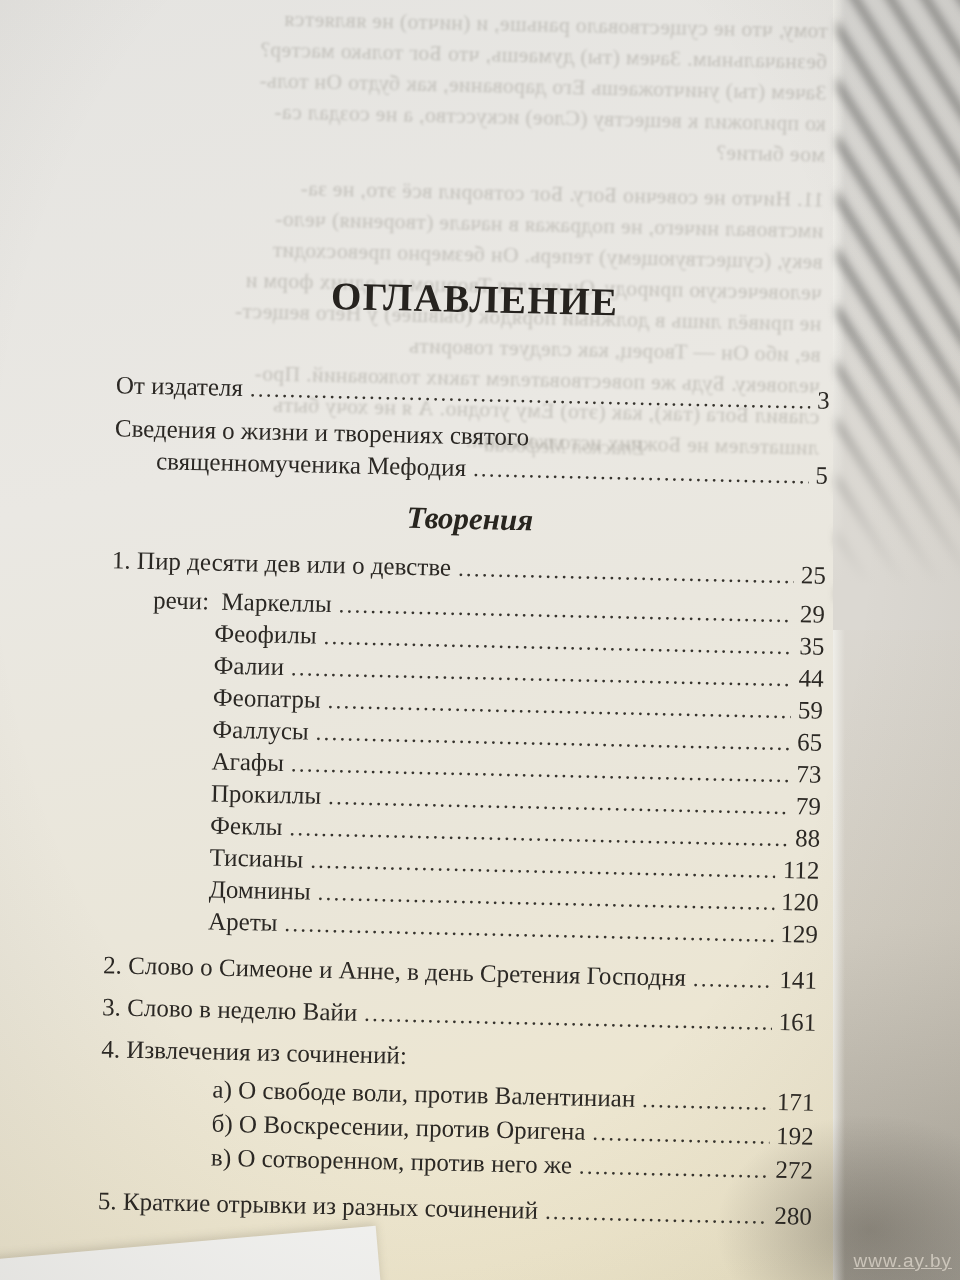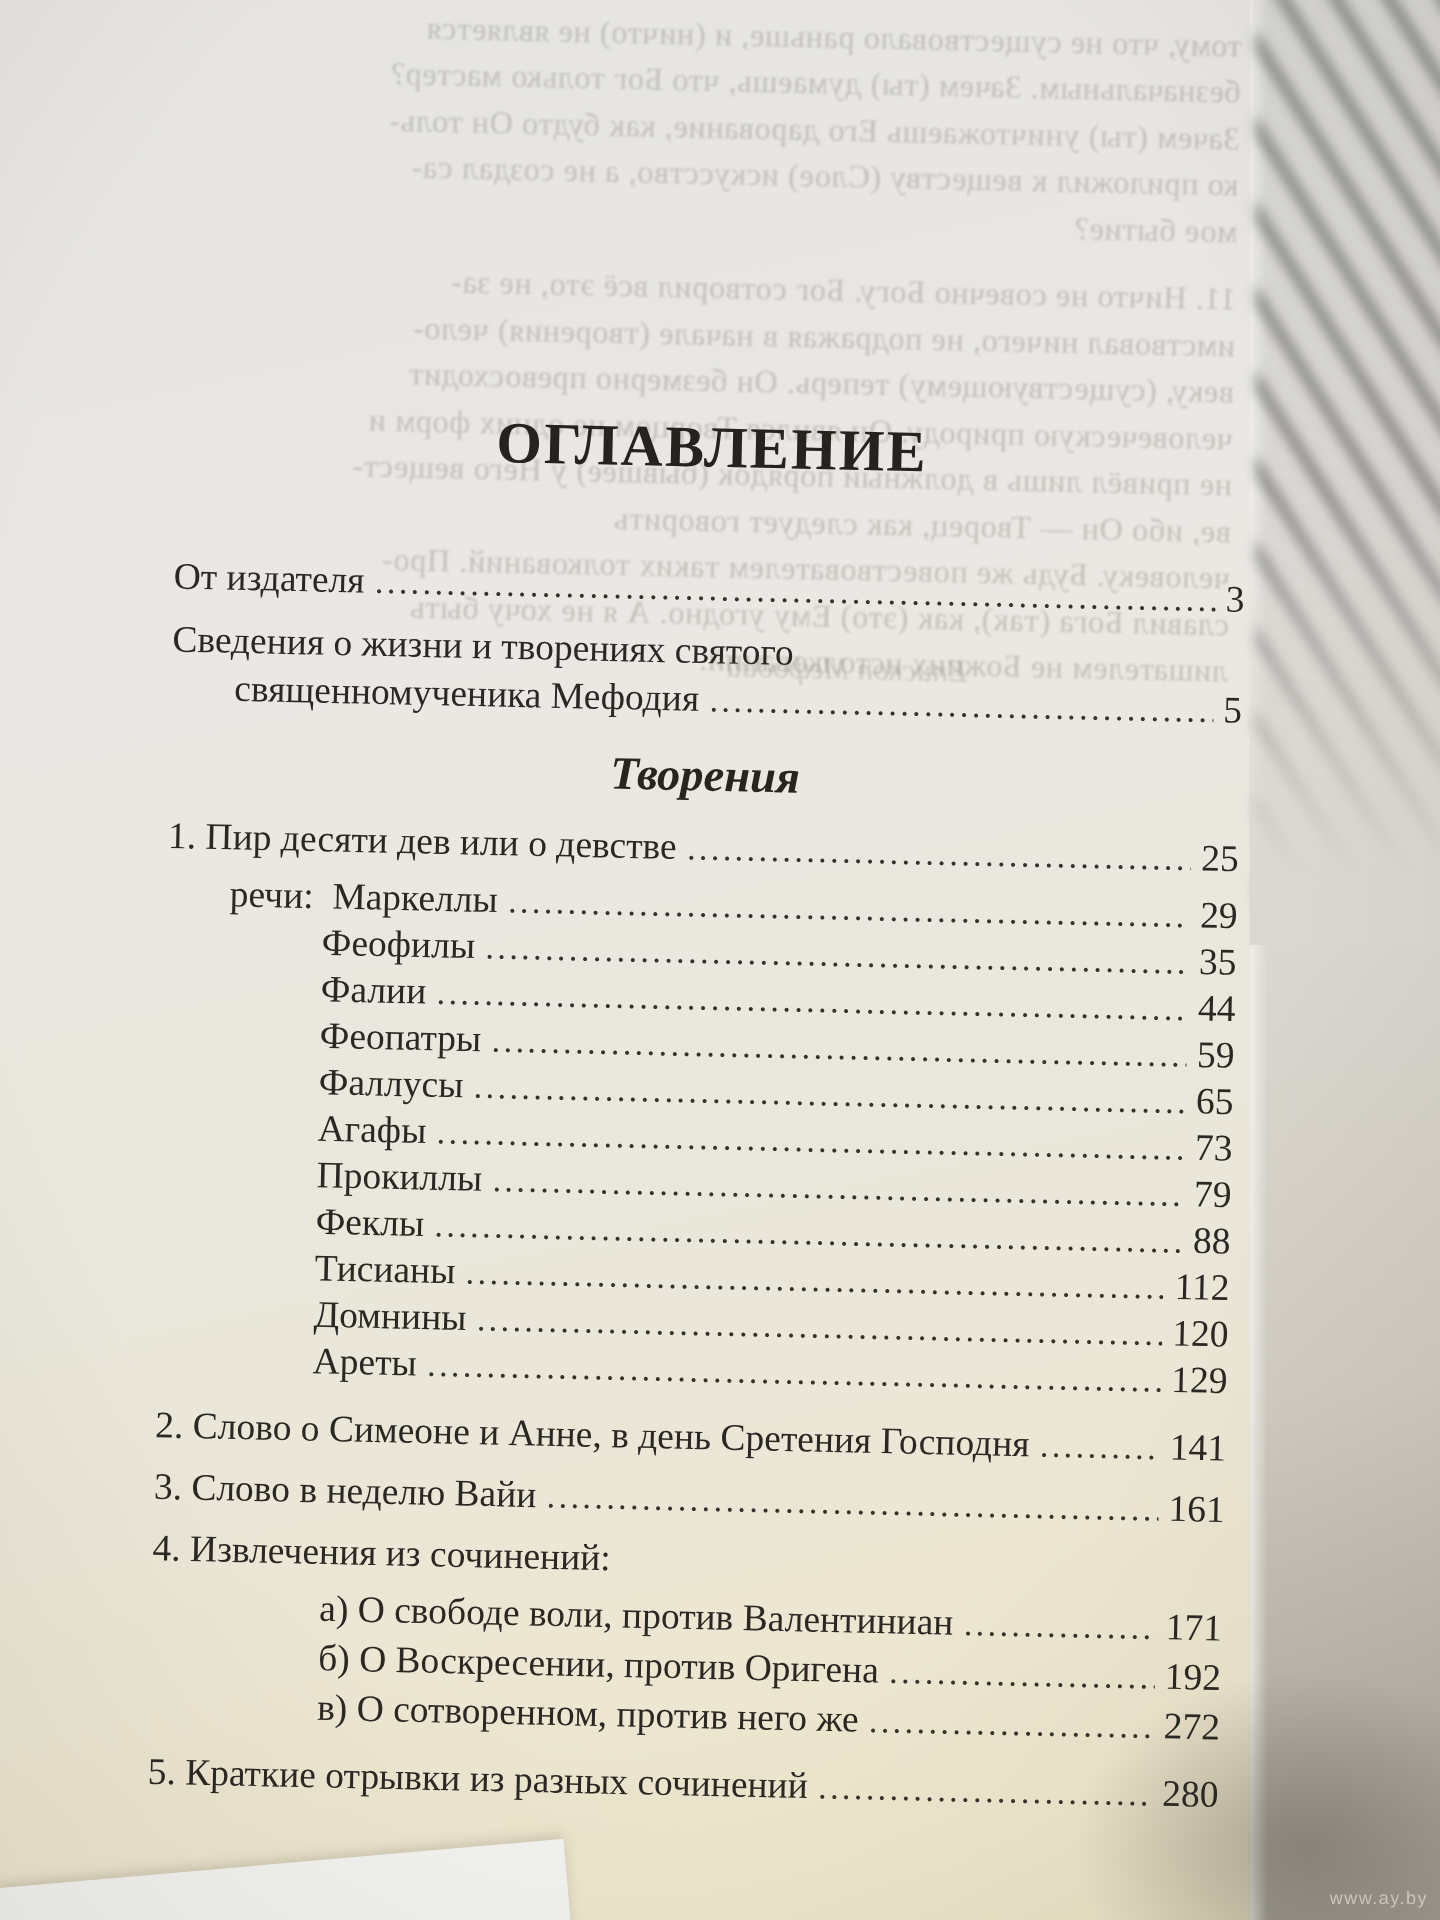--- a/index.html
+++ b/index.html
@@ -104,21 +104,21 @@
   .work   { margin-top:15px; }
   .workt  { margin-top:11px; }
   .speeches { margin-top:8px; }
   .speech { margin-top:1px; }
   .sub1   { margin-top:8px; }
   .sub    { margin-top:3px; }
 
   .watermark {
     position:absolute; right:8px; bottom:8px;
     font-family:"Liberation Sans","DejaVu Sans",sans-serif;
-    font-size:12px; letter-spacing:1px; color:rgba(210,203,192,0.9);
+    font-size:19px; letter-spacing:1px; color:rgba(210,203,192,0.9);text-decoration:underline;
   }
 </style>
 </head>
 <body>
 
 <div class="photo">
 
   <div class="facing">
     <div class="streaks"></div>
     <div class="streak-fade"></div>

